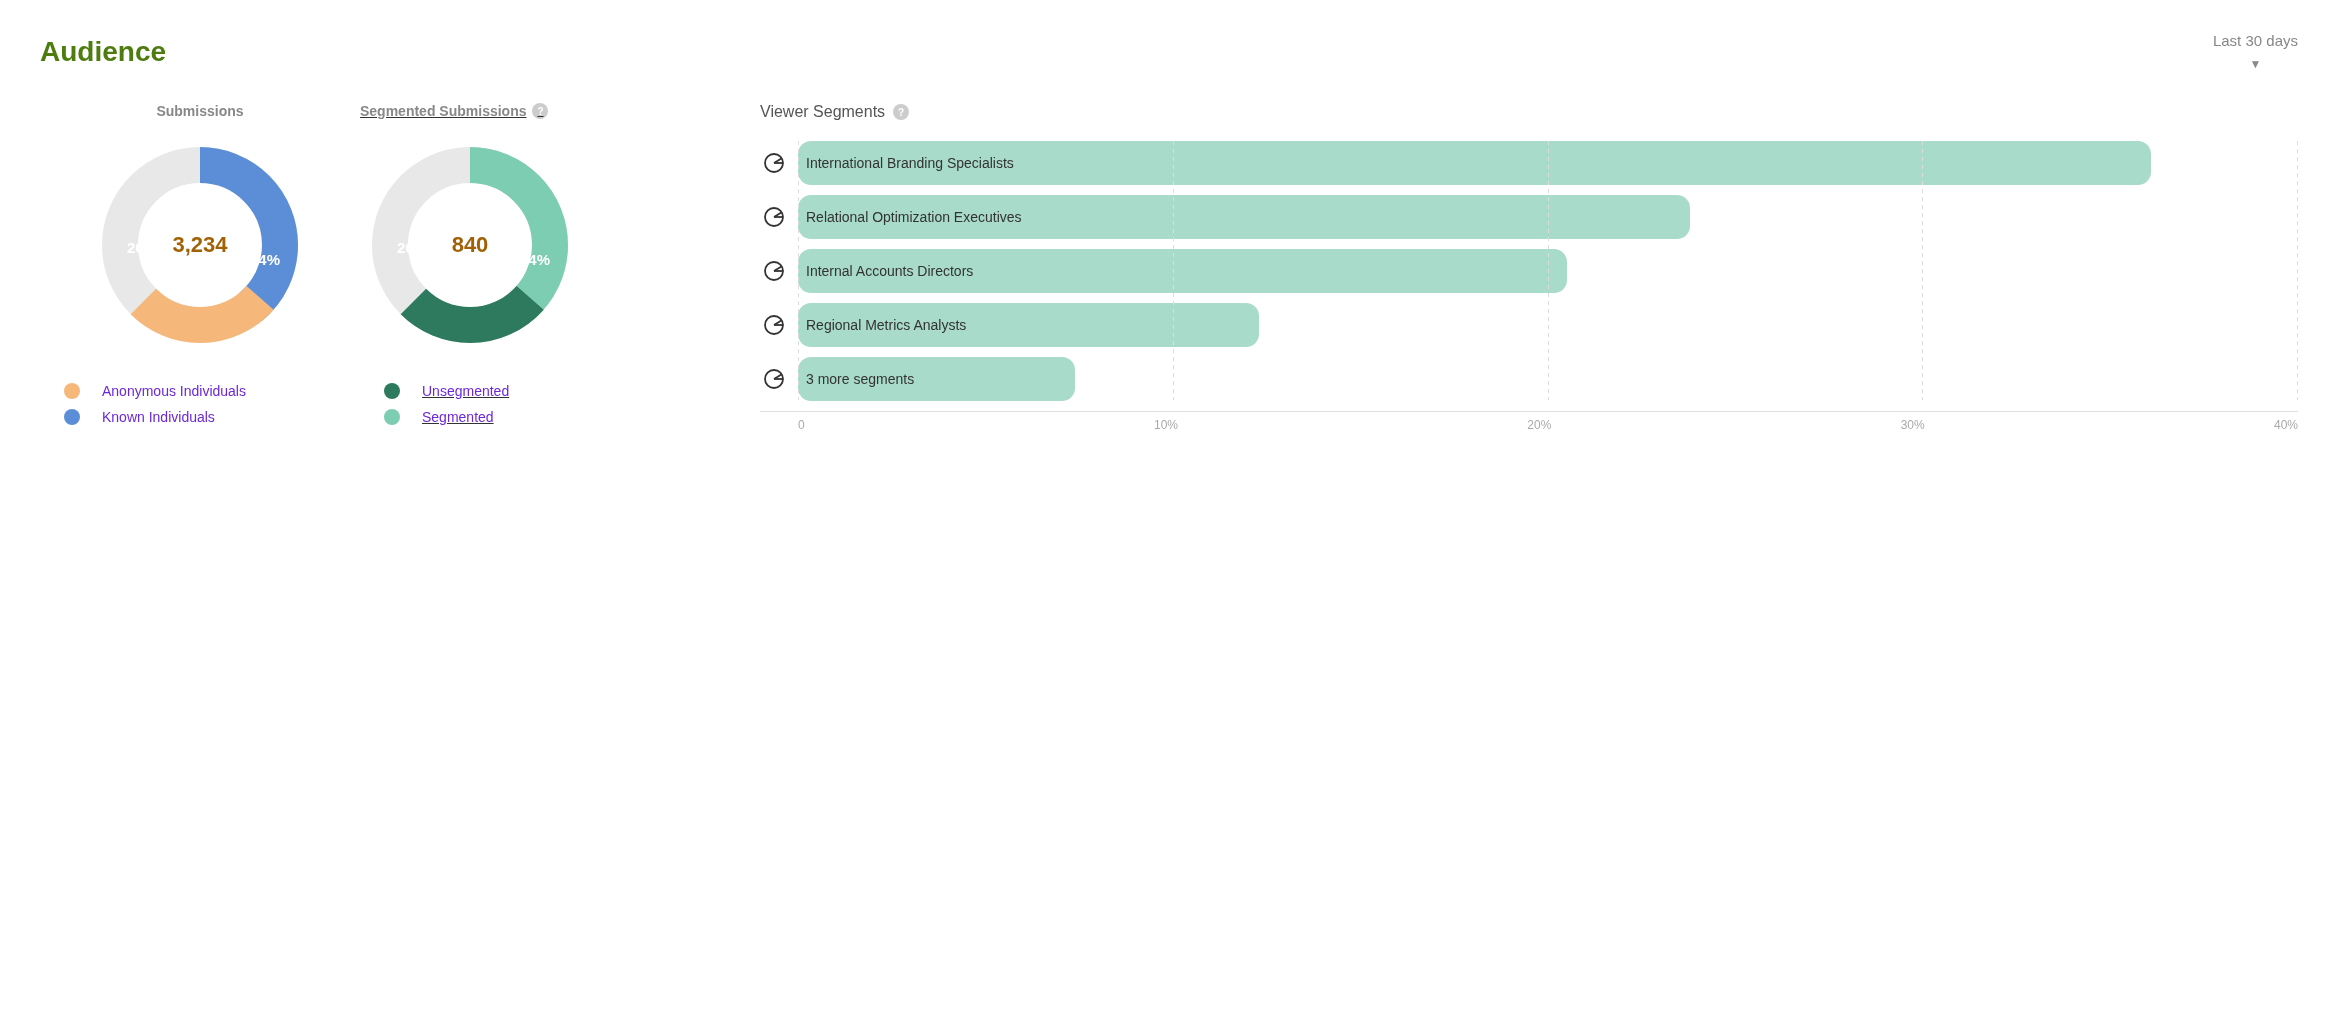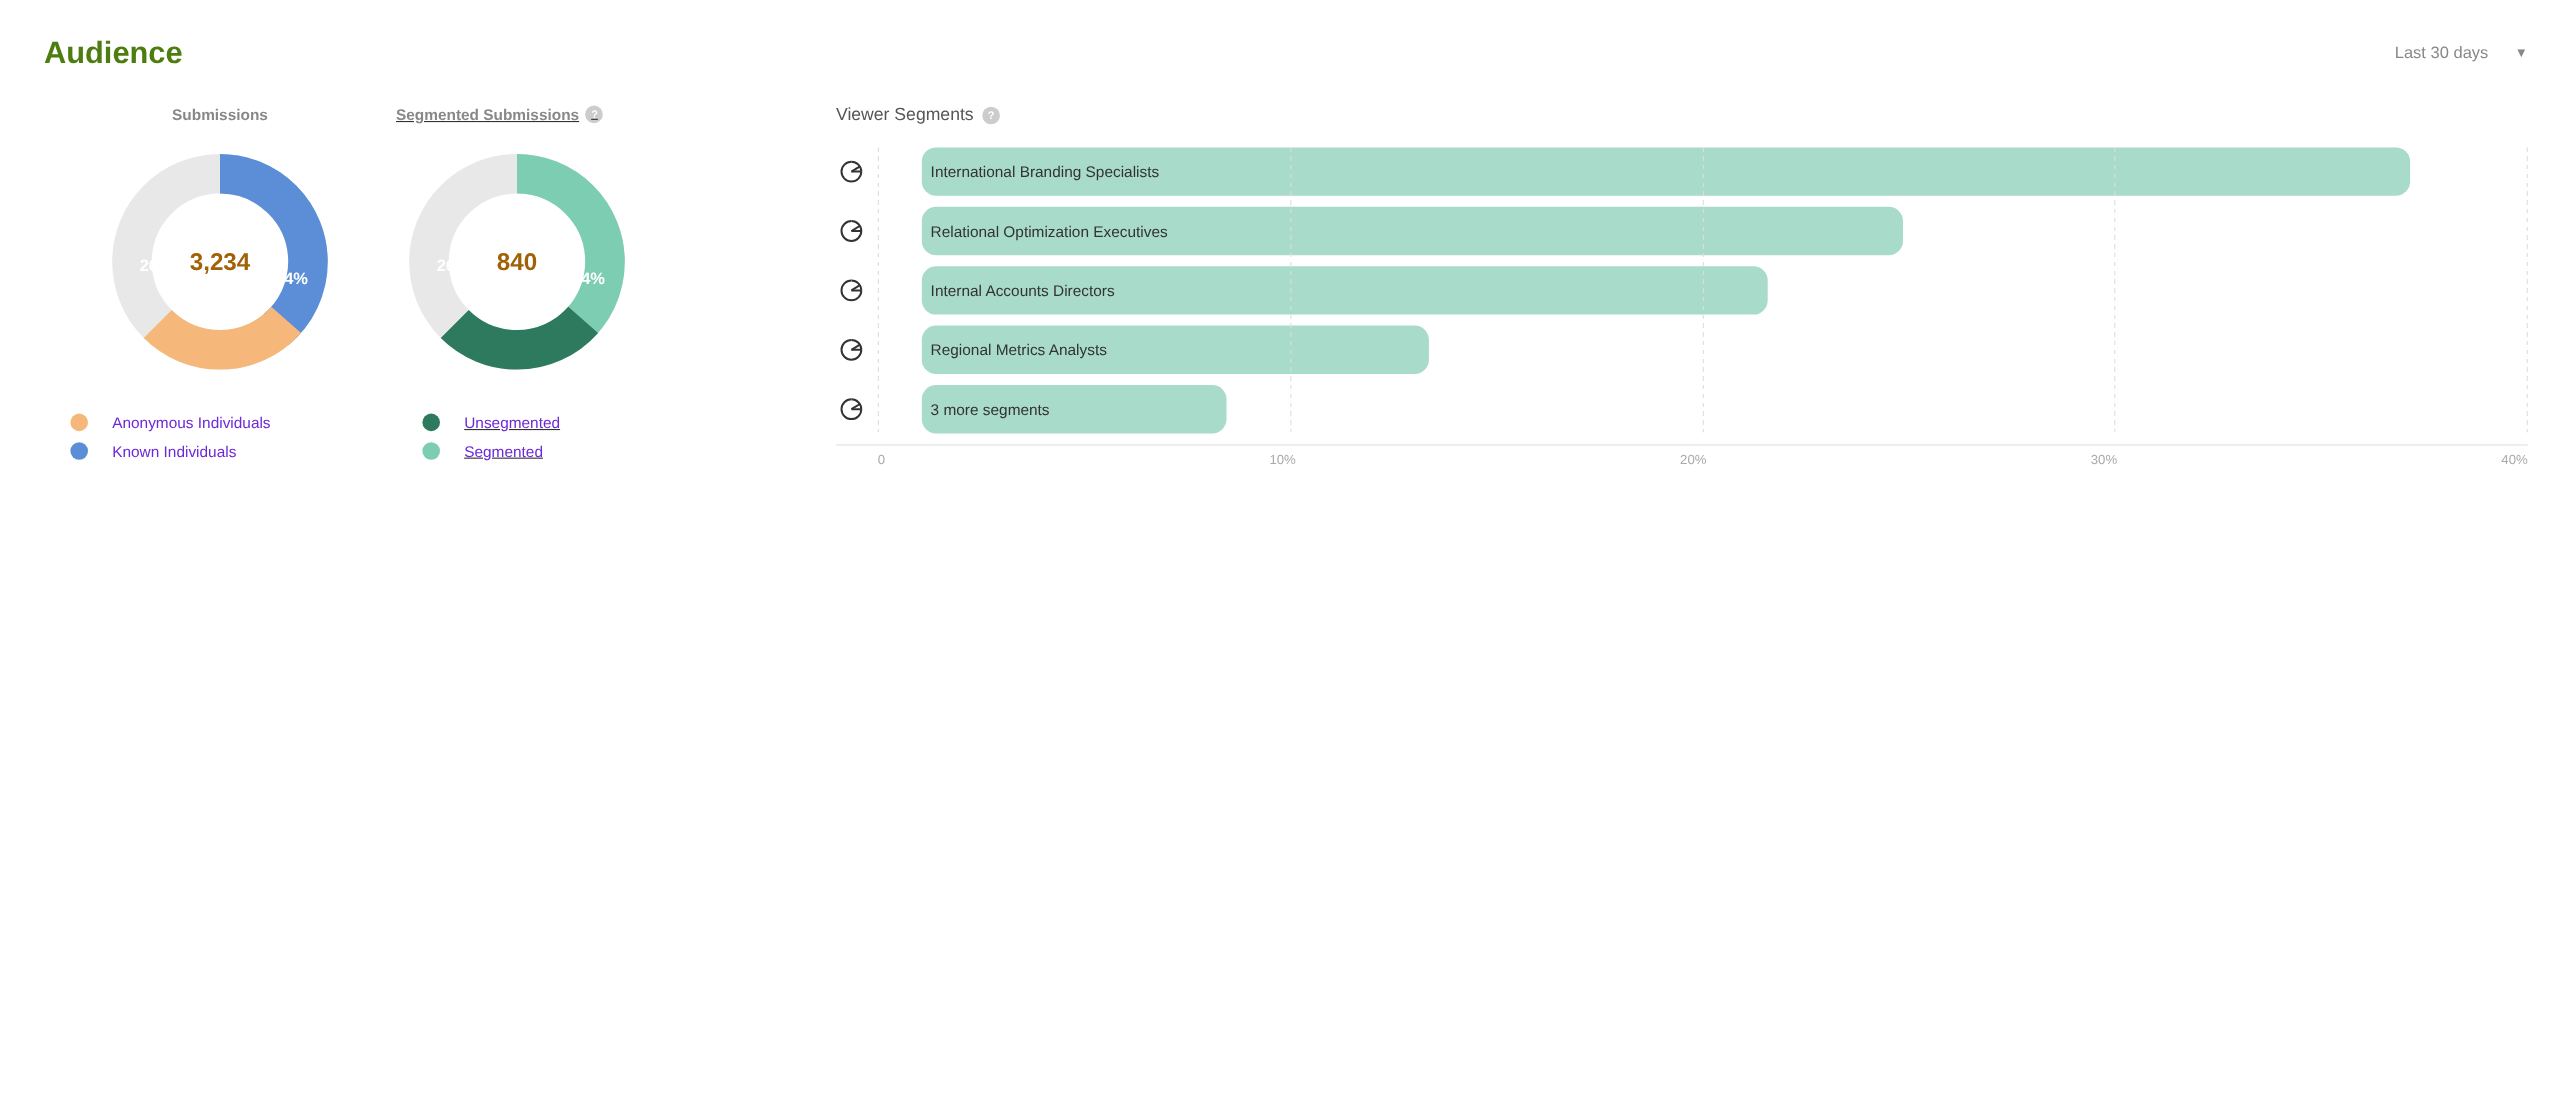--- a/index.html
+++ b/index.html
@@ -16,24 +16,25 @@
       margin-bottom: 32px;
     }
     .page-title {
       font-size: 28px;
       font-weight: 700;
       color: #4d7c0f;
     }
     .date-filter {
       display: flex;
       align-items: center;
-      gap: 24px;
+      gap: 8px;
       color: #888;
       font-size: 15px;
       cursor: pointer;
+      flex-direction: column;
     }
     .date-filter .arrow {
       color: #888;
       font-size: 12px;
     }
     .charts-container {
       display: flex;
       gap: 0;
       align-items: flex-start;
     }
@@ -149,21 +150,20 @@
       justify-content: center;
     }
     .bar-container {
       flex: 1;
       height: 44px;
       background: #a8dbc9;
       border-radius: 13px;
       display: flex;
       align-items: center;
       padding-left: 8px;
-      margin-left: 40px;
     }
     .bar-label {
       font-size: 14px;
       color: #333;
       white-space: nowrap;
     }
     .x-axis-labels {
       display: flex;
       width: 100%;
       justify-content: space-between;

